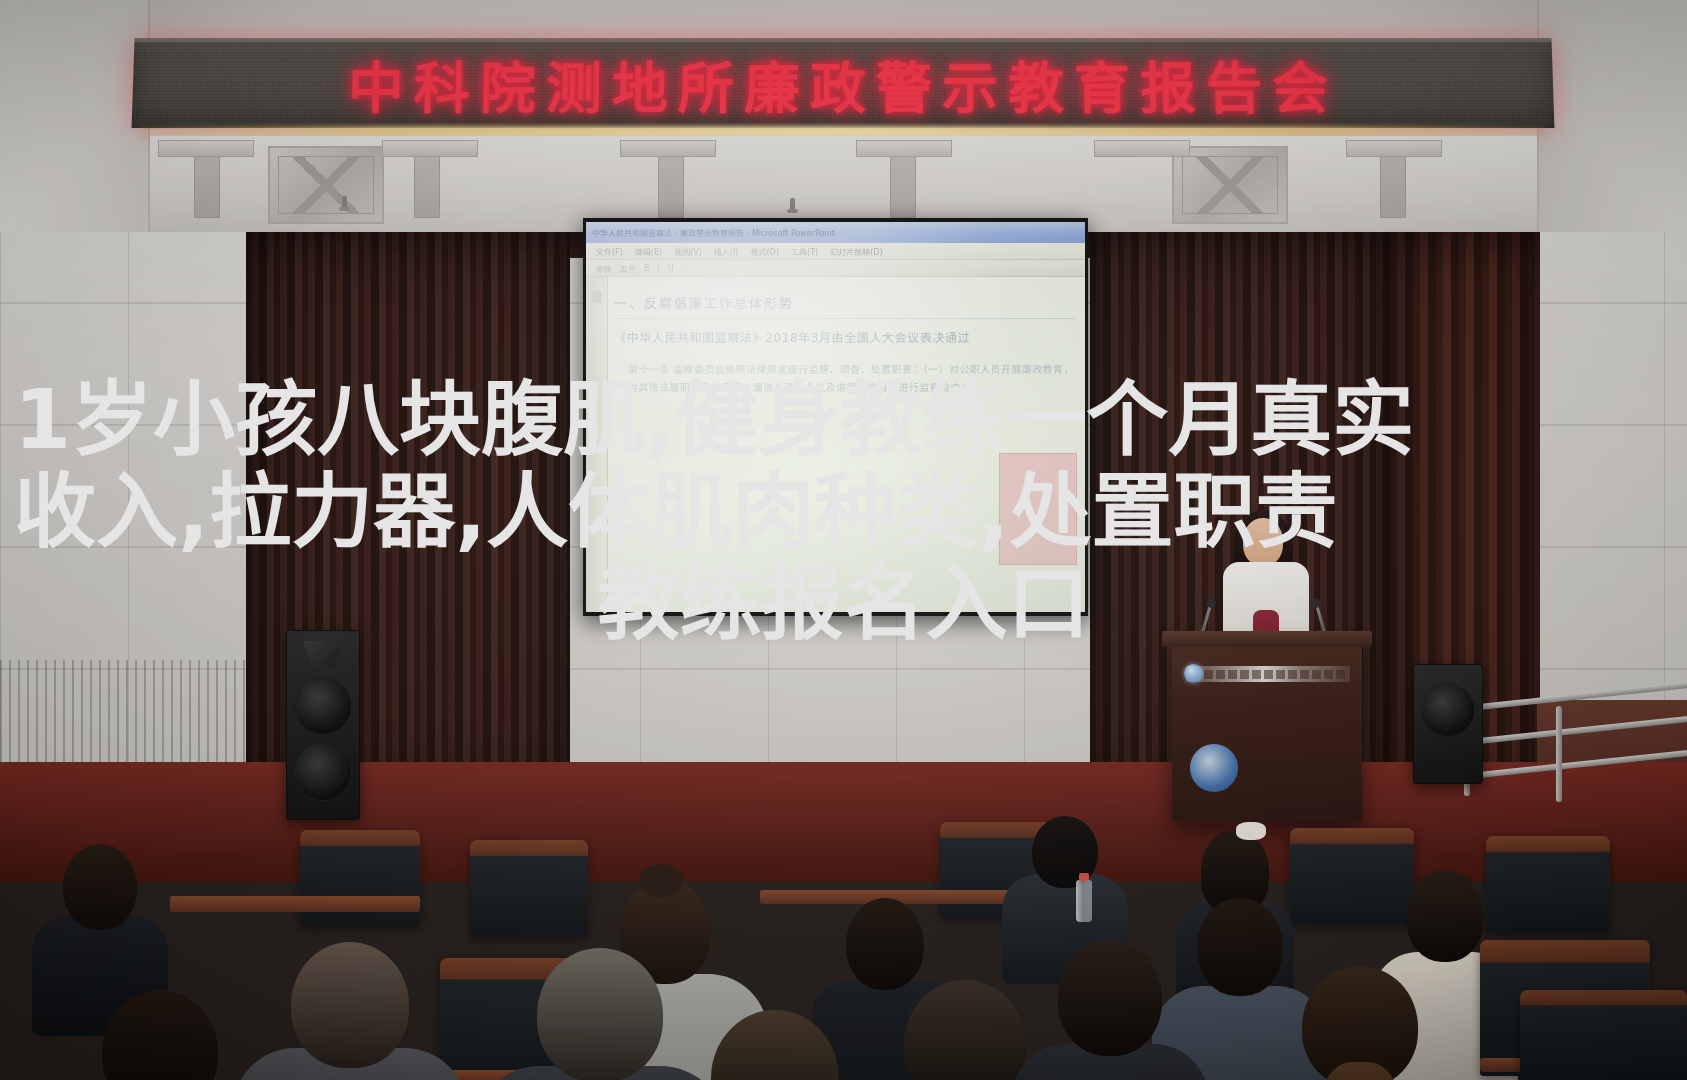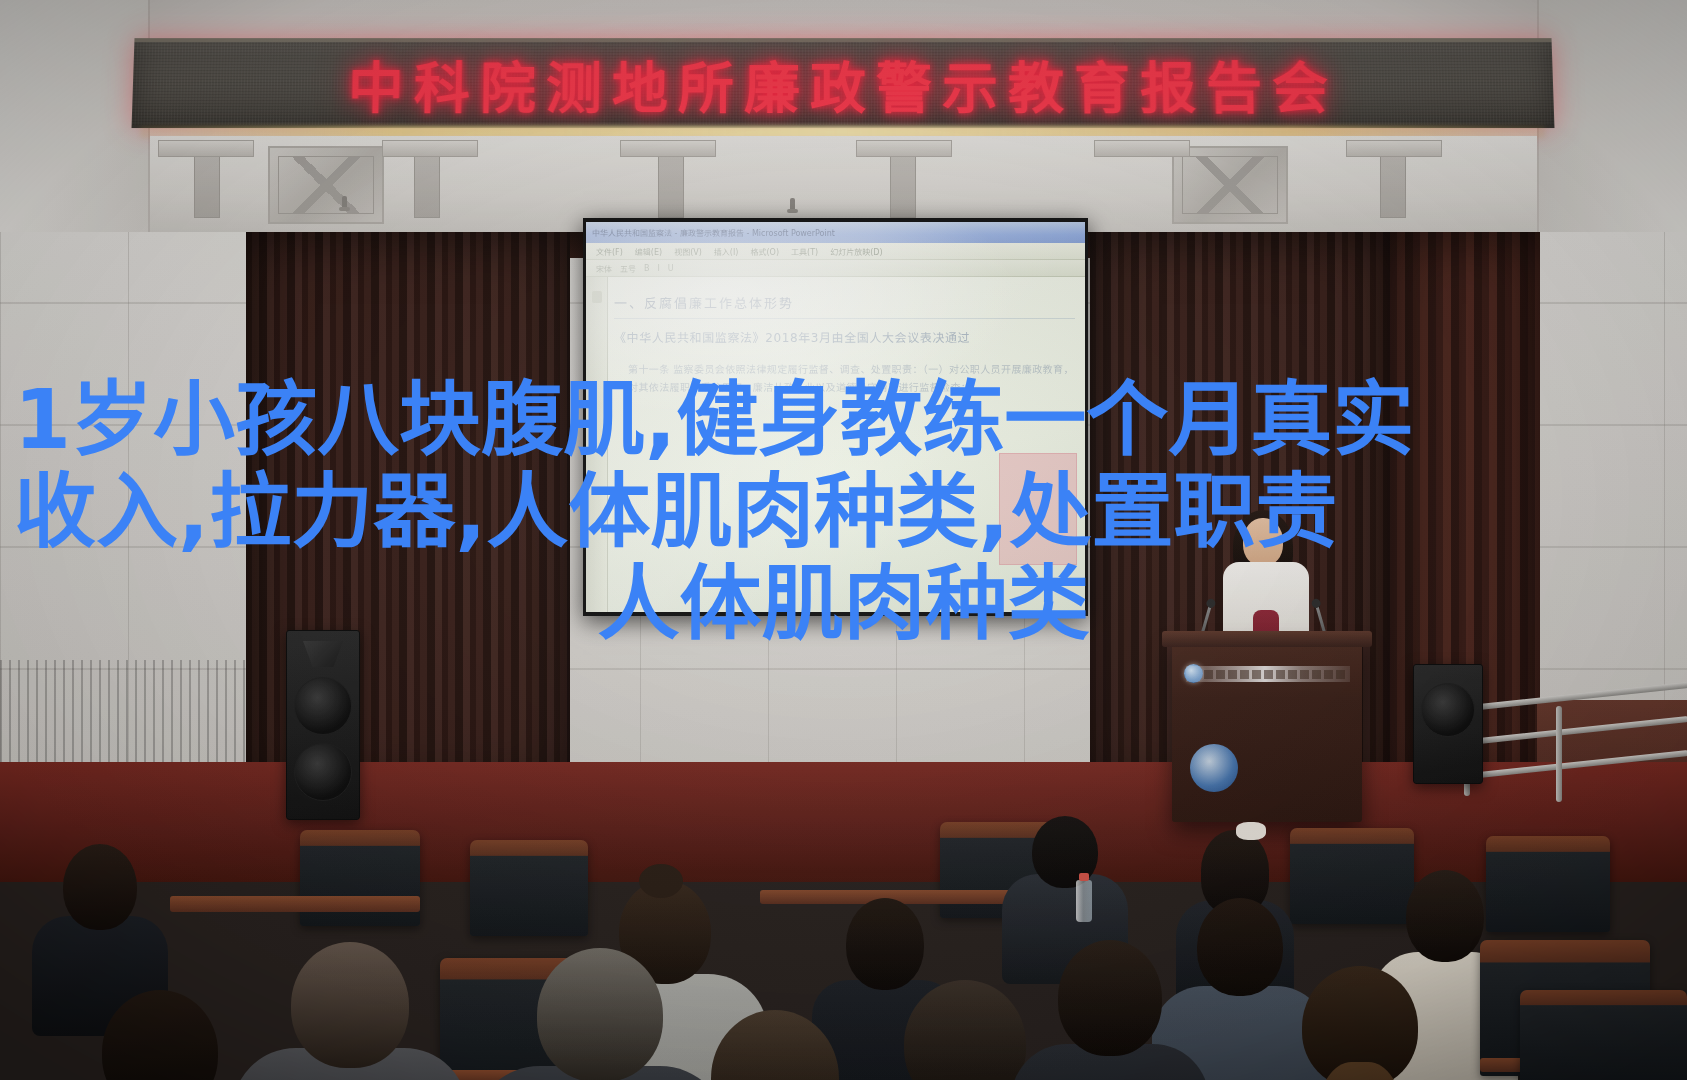--- a/index.html
+++ b/index.html
@@ -346,21 +346,21 @@
     border-radius:3px;
   }
 
   
   .overlay-text{
     position:absolute; left:0; top:374px; width:1687px;
     z-index:60; text-align:center;
     font-family:"DejaVu Sans","Liberation Sans",sans-serif;
     font-weight:700; font-size:82px; line-height:1.12;
     letter-spacing:0px;
-    color:#3b82f6;
+    color:#e5e5e5;
     word-break:break-all;
     padding:0 14px;
   }
   .overlay-text .ln{ display:block; white-space:normal; }
   .ln1{ text-align:left; }
   .ln2{ text-align:left; }
   .ln3{ text-align:center; }
 
   
   .photo-grade{
@@ -596,16 +596,16 @@
       <div class="head" style="top:0px; width:128px; height:136px; background:linear-gradient(180deg,#4b3c2e,#17100a);"></div>
     </div>
 
   </div>
 
   <div class="photo-grade"></div>
 
   <div class="overlay-text">
     <span class="ln ln1">1岁小孩八块腹肌,健身教练一个月真实</span>
     <span class="ln ln2">收入,拉力器,人体肌肉种类,处置职责</span>
-    <span class="ln ln3">人体肌肉种类</span>
+    <span class="ln ln3">教练报名入口</span>
   </div>
 
 </div>
 
 </body></html>

